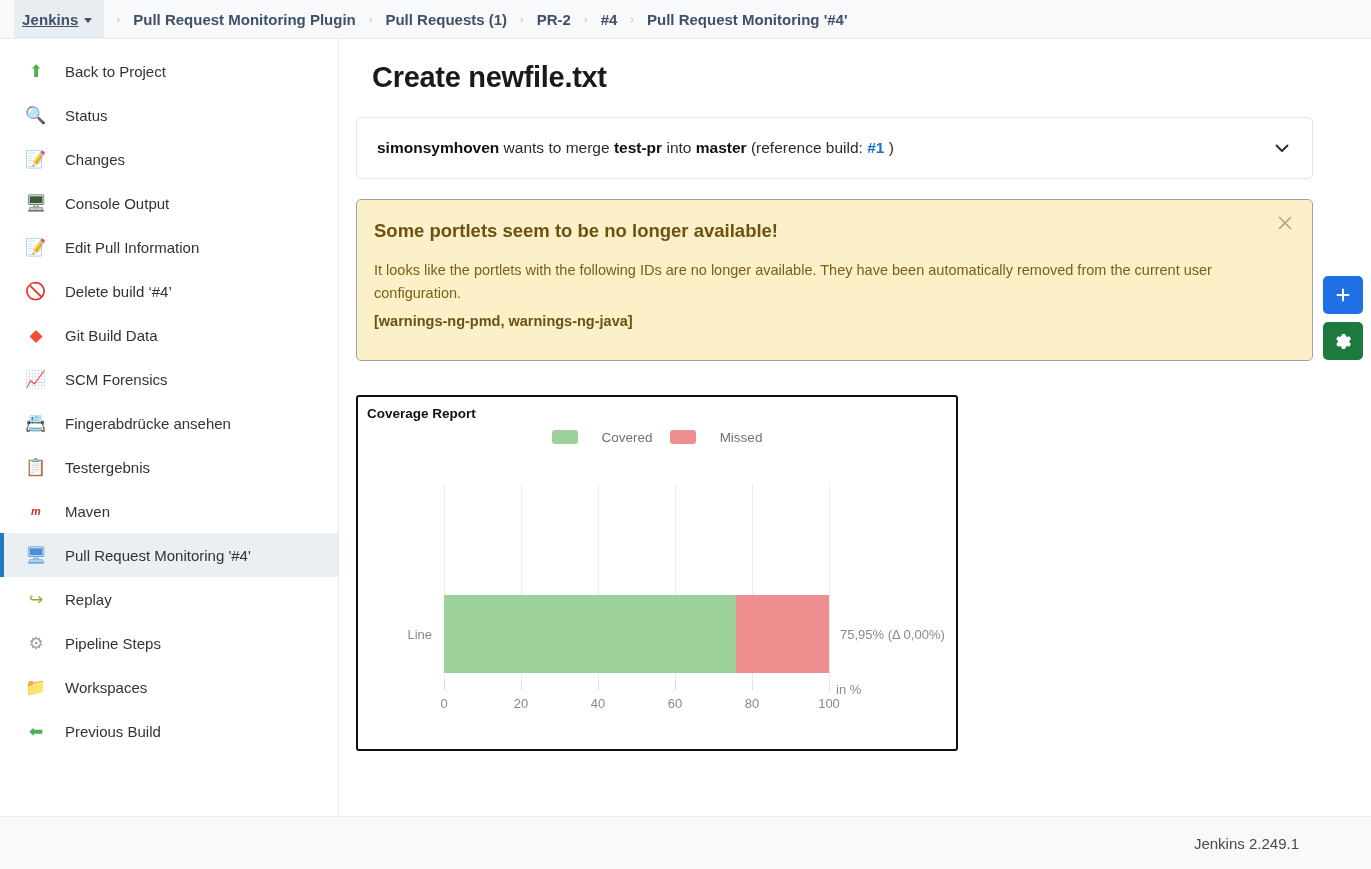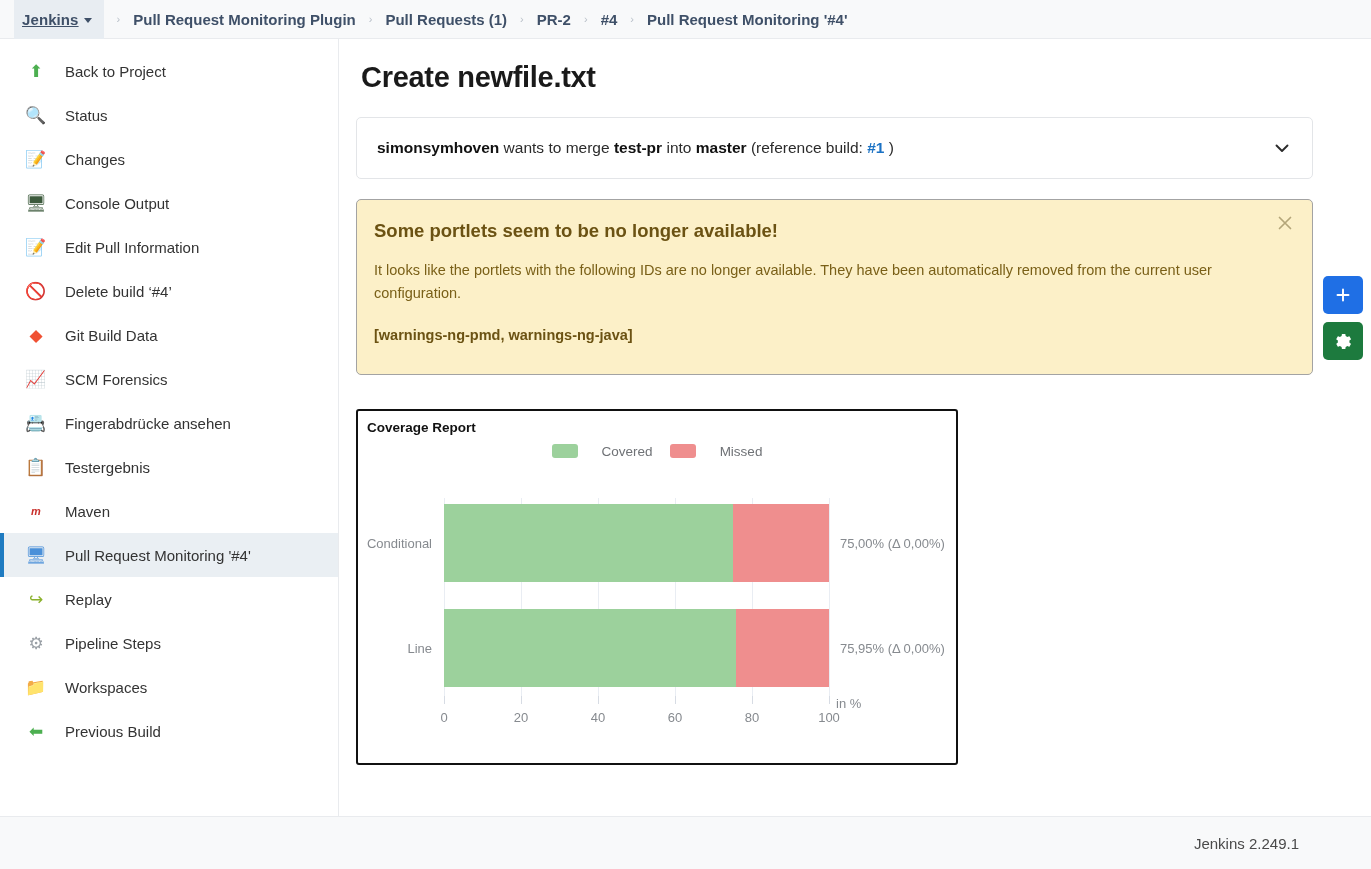--- a/index.html
+++ b/index.html
@@ -56,21 +56,21 @@
   }
   .side-label{ white-space:nowrap; }
 
   
   .main{
     position:absolute; left:339px; top:39px; right:0; bottom:53px;
     padding:22px 58px 0 17px; overflow:hidden;
   }
   .page-title{
     font-size:29px; font-weight:700; color:#1a1a1a;
-    margin:0 0 23px 5px; letter-spacing:-.3px;
+    margin:0 0 23px 16px; letter-spacing:-.3px;
   }
 
   
   .pr-panel{
     border:1px solid #e3e5e8; border-radius:5px; background:#fff;
     height:62px; display:flex; align-items:center;
     padding:0 22px 0 20px; justify-content:space-between;
     margin-bottom:20px;
   }
   .pr-text{ font-size:15.5px; color:#2b2b2b; }
@@ -78,21 +78,21 @@
   .pr-link{ color:#1b72c4; font-weight:700; text-decoration:none; cursor:pointer; }
   .chev{ width:16px;height:16px; cursor:pointer; }
 
   
   .alert{
     background:#fcf0c8; border:1px solid #a3a3a3; border-radius:5px;
     padding:20px 24px 26px 17px; position:relative; margin-bottom:34px;
   }
   .alert-title{ font-size:18.5px; font-weight:700; color:#6b5213; margin:0 0 17px 0;}
   .alert-body{ font-size:14.5px; color:#7a6018; line-height:1.6; max-width:855px; }
-  .alert-ids{ font-weight:700; margin-top:19px; color:#6b5213; }
+  .alert-ids{ font-weight:700; margin-top:5px; color:#6b5213; }
   .alert-close{
     position:absolute; top:13px; right:17px;
     width:20px;height:20px; cursor:pointer; opacity:.55;
   }
 
   
   .chart-card{
     width:602px; height:356px; border:2px solid #111; border-radius:3px;
     background:#fff; position:relative;
   }
@@ -279,26 +279,20 @@
       </div>
     </div>
 
     <div class="plot" id="plot">
         <div class="gridline" style="left: 0%;"></div>
         <div class="gridline" style="left: 20%;"></div>
         <div class="gridline" style="left: 40%;"></div>
         <div class="gridline" style="left: 60%;"></div>
         <div class="gridline" style="left: 80%;"></div>
         <div class="gridline" style="left: 100%;"></div>
-        <div class="row r0">
-          <div class="seg cov" style="width: 75%; background: rgb(156, 209, 156);"></div>
-          <div class="seg mis" style="left: 75%; width: 25%; background: rgb(239, 142, 142);"></div>
-          <div class="cat-label">Conditional</div>
-          <div class="val-label">75,00% (Δ 0,00%)</div>
-        </div>
         <div class="row r1">
           <div class="seg cov" style="width: 75.95%; background: rgb(156, 209, 156);"></div>
           <div class="seg mis" style="left: 75.95%; width: 24.05%; background: rgb(239, 142, 142);"></div>
           <div class="cat-label">Line</div>
           <div class="val-label">75,95% (Δ 0,00%)</div>
         </div>
       </div>
     <div class="xaxis" id="xaxis">
         <div class="tick" style="left: 0%;"></div>
         <div class="tick-lab" style="left: 0%;">0</div>

